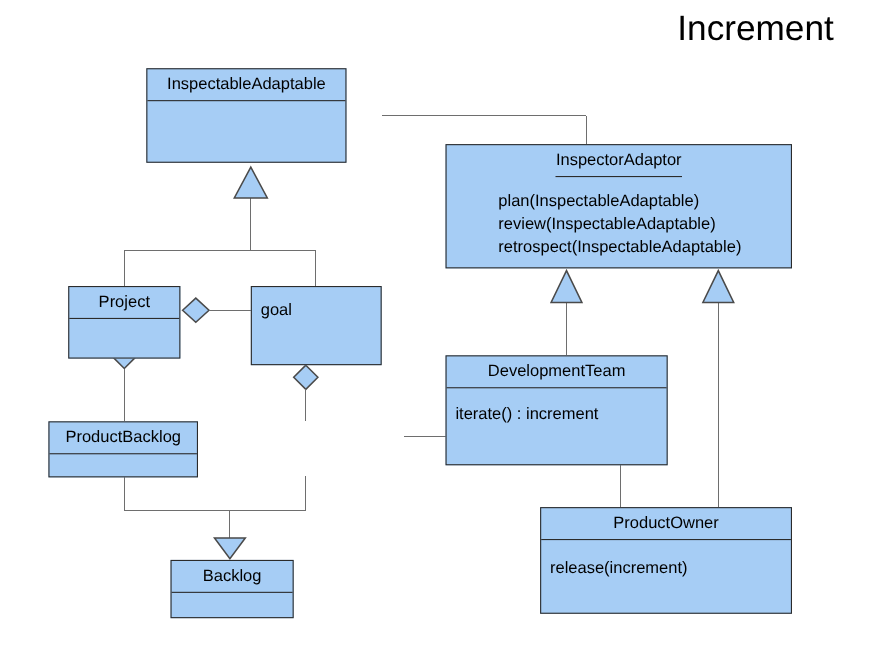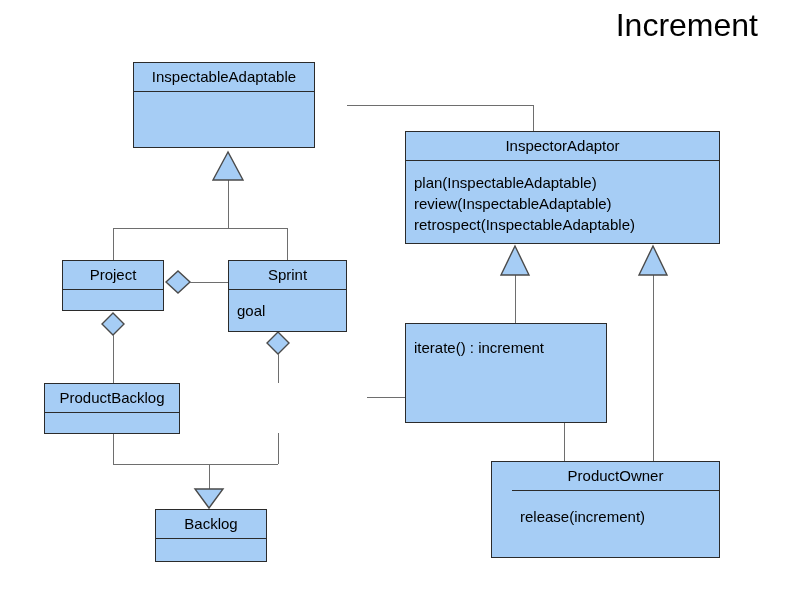--- a/index.html
+++ b/index.html
@@ -89,54 +89,54 @@
     <line x1="653" y1="275" x2="653" y2="461"></line>
     <polygon points="653,246 639,275 667,275"></polygon>
 
     <line x1="564" y1="422" x2="564" y2="461"></line>
   </svg>
 
   <div class="uml-class" style="left:133px;top:62px;width:182px;height:86px;">
     <div class="uml-title">InspectableAdaptable</div>
   </div>
 
-  <div class="uml-class" style="left:405px;top:131px;width:315px;height:113px;">
+  <div class="uml-class" style="left:405px;top:131px;width:315px;height:113px;align-items:center;">
     <div class="uml-title">InspectorAdaptor</div>
     <div class="uml-body" style="padding-top:11px;line-height:21px;">
       <span class="member">plan(InspectableAdaptable)</span>
       <span class="member">review(InspectableAdaptable)</span>
       <span class="member">retrospect(InspectableAdaptable)</span>
     </div>
   </div>
 
-  <div class="uml-class" style="left:62px;top:260px;width:102px;height:51px;">
+  <div class="uml-class" style="left:62px;top:260px;width:102px;height:66px;">
     <div class="uml-title">Project</div>
     <div class="uml-body"></div>
   </div>
 
   <div class="uml-class" style="left:228px;top:260px;width:119px;height:72px;">
-    <div class="uml-title">Sprint</div>
     <div class="uml-body" style="padding-top:11px;">
       <span class="member">goal</span>
     </div>
   </div>
 
   <div class="uml-class" style="left:44px;top:383px;width:136px;height:51px;">
     <div class="uml-title">ProductBacklog</div>
     <div class="uml-body"></div>
   </div>
 
 
   <div class="uml-class" style="left:405px;top:323px;width:202px;height:100px;">
+    <div class="uml-title">DevelopmentTeam</div>
     <div class="uml-body" style="padding-top:14px;">
       <span class="member">iterate() : increment</span>
     </div>
   </div>
 
-  <div class="uml-class" style="left:491px;top:461px;width:229px;height:97px;padding-left:20px;">
+  <div class="uml-class" style="left:491px;top:461px;width:229px;height:97px;">
     <div class="uml-title">ProductOwner</div>
     <div class="uml-body" style="padding-top:16px;">
       <span class="member">release(increment)</span>
     </div>
   </div>
 
   <div class="uml-class" style="left:155px;top:509px;width:112px;height:53px;">
     <div class="uml-title">Backlog</div>
     <div class="uml-body"></div>
   </div>

